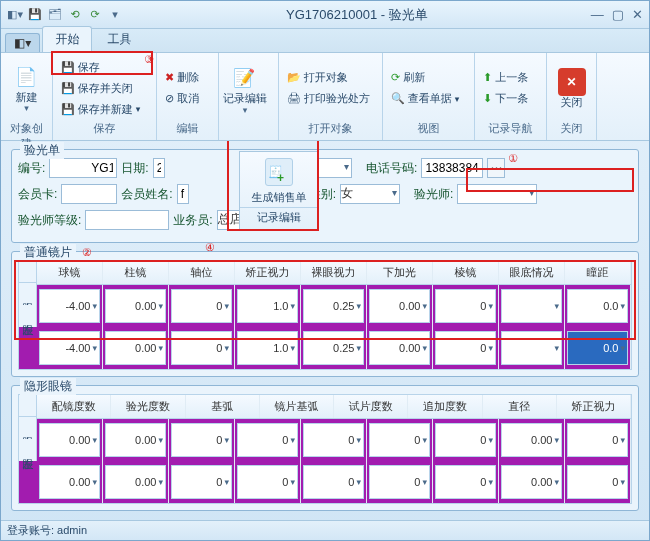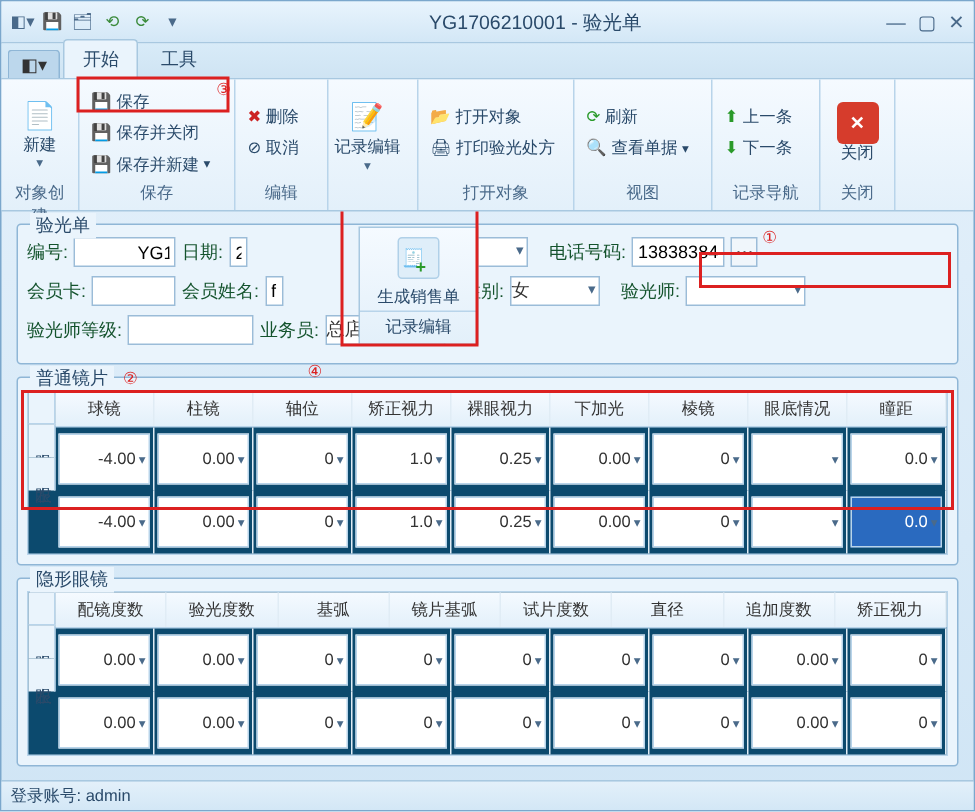--- a/index.html
+++ b/index.html
@@ -28,21 +28,21 @@
 .rednum { position: absolute; color: #dc2020; font-size: 11px; z-index: 6; }
 .content { flex: 1; padding: 8px 10px 0 10px; overflow: hidden; position: relative; }
 .fieldset { border: 1px solid #8fb6d6; border-radius: 3px; padding: 8px 6px 6px 6px; margin-bottom: 8px; position: relative; background: #eaf4fc; }
 .fs-legend { position: absolute; top: -8px; left: 8px; background: #eaf4fc; padding: 0 4px; color: #2a4a6a; font-size: 12px; }
 .formrow { display: flex; align-items: center; flex-wrap: wrap; gap: 4px; margin-bottom: 6px; }
 .flabel { color: #14532d; font-size: 12px; white-space: nowrap; }
 .finput { border: 1px solid #9bbcd8; background: #fff; height: 20px; padding: 0 3px; font-size: 12px; }
 .fselect { border: 1px solid #9bbcd8; background: #fff; height: 20px; font-size: 12px; padding-right: 14px; position: relative; }
 .fselect::after { content: "▾"; position: absolute; right: 2px; top: 2px; color: #4a6a8a; font-size: 10px; }
 .dotbtn { border: 1px solid #9bbcd8; background: #f0f6fb; width: 18px; height: 20px; text-align: center; line-height: 18px; cursor: pointer; }
-.grid { border: 1px solid #b8d4ea; background: #0c4a6e; }
+.grid { border: 1px solid #b8d4ea; background: #a21caf; }
 .grid-head { display: flex; background: linear-gradient(#f5faff,#e3f0fa); border-bottom: 1px solid #b8d4ea; }
 .grid-head > div, .grid-row > div { flex: 1; text-align: center; padding: 4px 2px; font-size: 11px; border-right: 1px solid #e0ecf5; white-space: nowrap; overflow: hidden; }
 .grid-row { display: flex; }
 .grid-rowlabel { width: 18px; background: #eaf4fc; border-right: 1px solid #b8d4ea; display: flex; align-items: center; justify-content: center; font-size: 11px; color: #2a4a6a; writing-mode: vertical-rl; }
 .grid-body { display: flex; }
 .grid-rows { flex: 1; }
 .cell-sel { display: inline-flex; align-items: center; justify-content: flex-end; border: 1px solid #b8d4ea; height: 34px; padding: 0 2px; width: 100%; font-size: 11px; background: #fff; }
 .cell-sel .car { color: #4a6a8a; font-size: 9px; margin-left: 2px; }
 .highlight-cell { background: #2a6abf; color: #fff; }
 .statusbar { height: 20px; background: linear-gradient(#e3f0fa,#d3e7f6); border-top: 1px solid #a8c8e0; padding: 2px 6px; font-size: 11px; color: #2a4a6a; }
@@ -352,22 +352,22 @@
             <div class="grid-rowlabel" style="height:22px">右眼</div>
             <div class="grid-rowlabel" style="height:22px">左眼</div>
           </div>
           <div class="grid-rows">
             <div class="grid-head" id="contact-head">
                 <div>配镜度数</div>
                 <div>验光度数</div>
                 <div>基弧</div>
                 <div>镜片基弧</div>
                 <div>试片度数</div>
+                <div>追加度数</div>
                 <div>直径</div>
-                <div>追加度数</div>
                 <div>矫正视力</div>
               </div>
             <div class="grid-row" id="contact-r">
                 <div><span class="cell-sel">
                     <span>0.00</span>
                     <span class="car">▾</span>
                   </span></div>
                 <div><span class="cell-sel">
                     <span>0.00</span>
                     <span class="car">▾</span>

